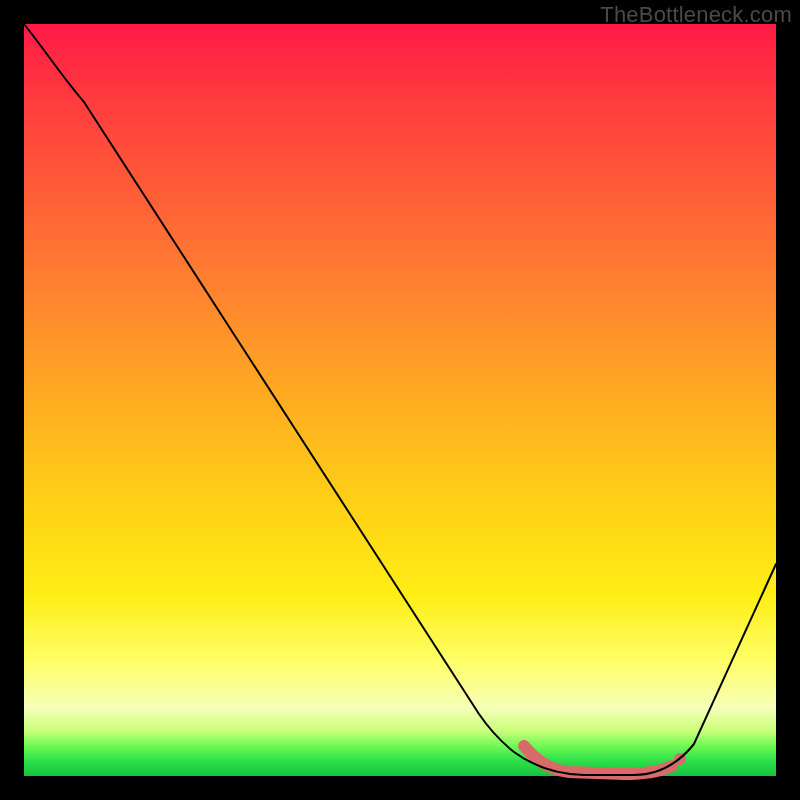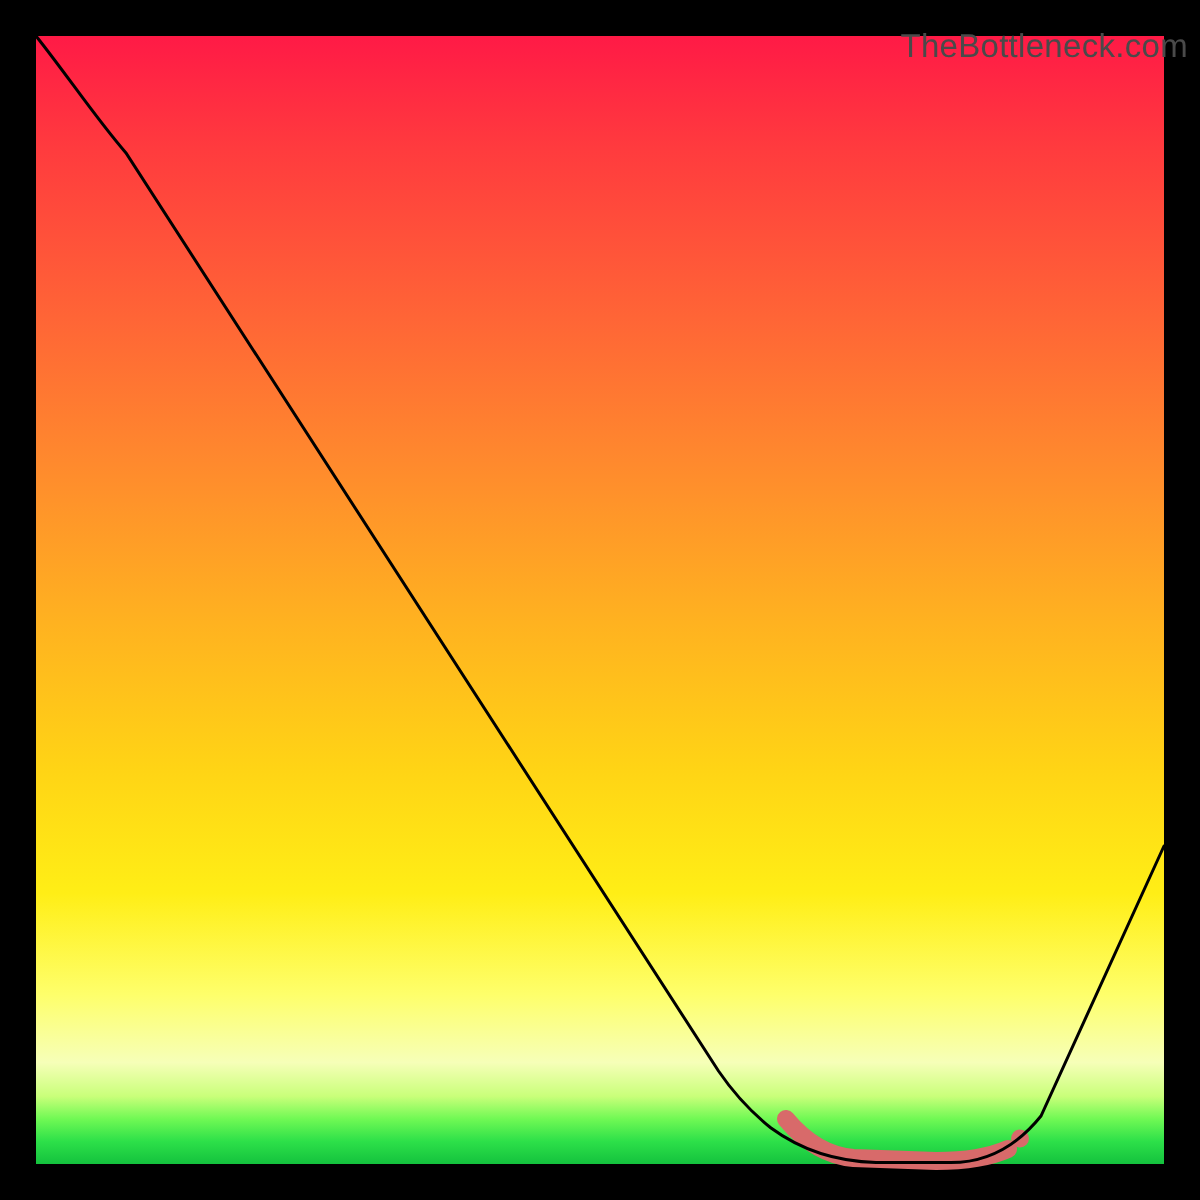--- a/index.html
+++ b/index.html
@@ -36,21 +36,21 @@
       #feff6b 85%,
       #f6ffb8 91%,
       #c9ff7a 94%,
       #70f954 96%,
       #2de049 98%,
       #14c23e 100%
     );
   }
   .watermark {
     position: absolute;
-    top: 18px;
+    top: 2px;
     right: 8px;
     color: #4a4a4a;
     font-size: 22px;
     font-weight: 500;
     letter-spacing: 0.2px;
     user-select: none;
   }
   svg.curve {
     position: absolute;
     left: 0;

